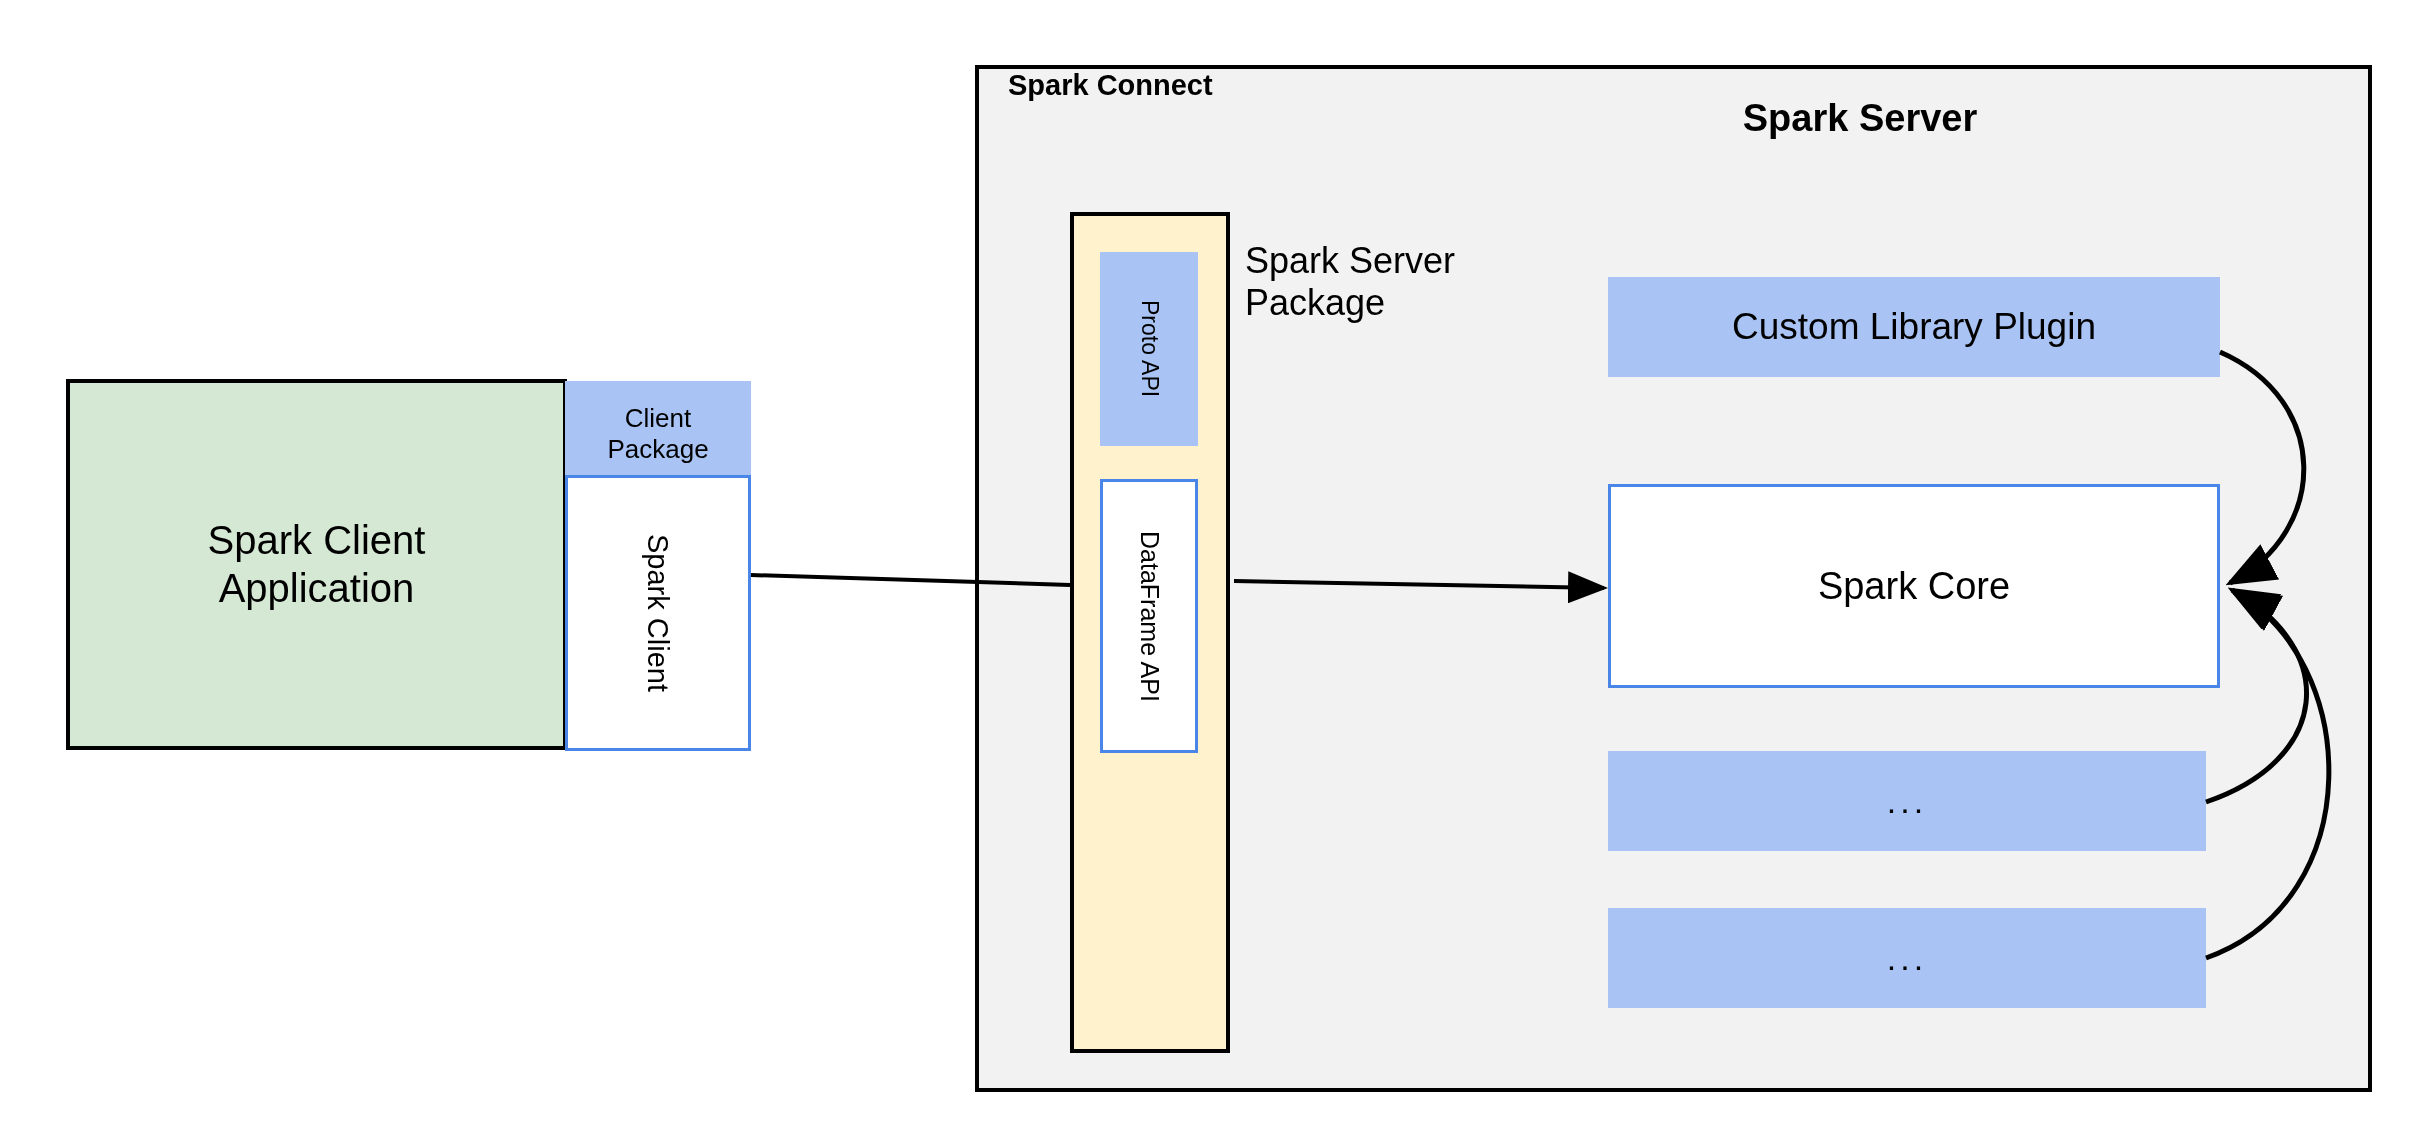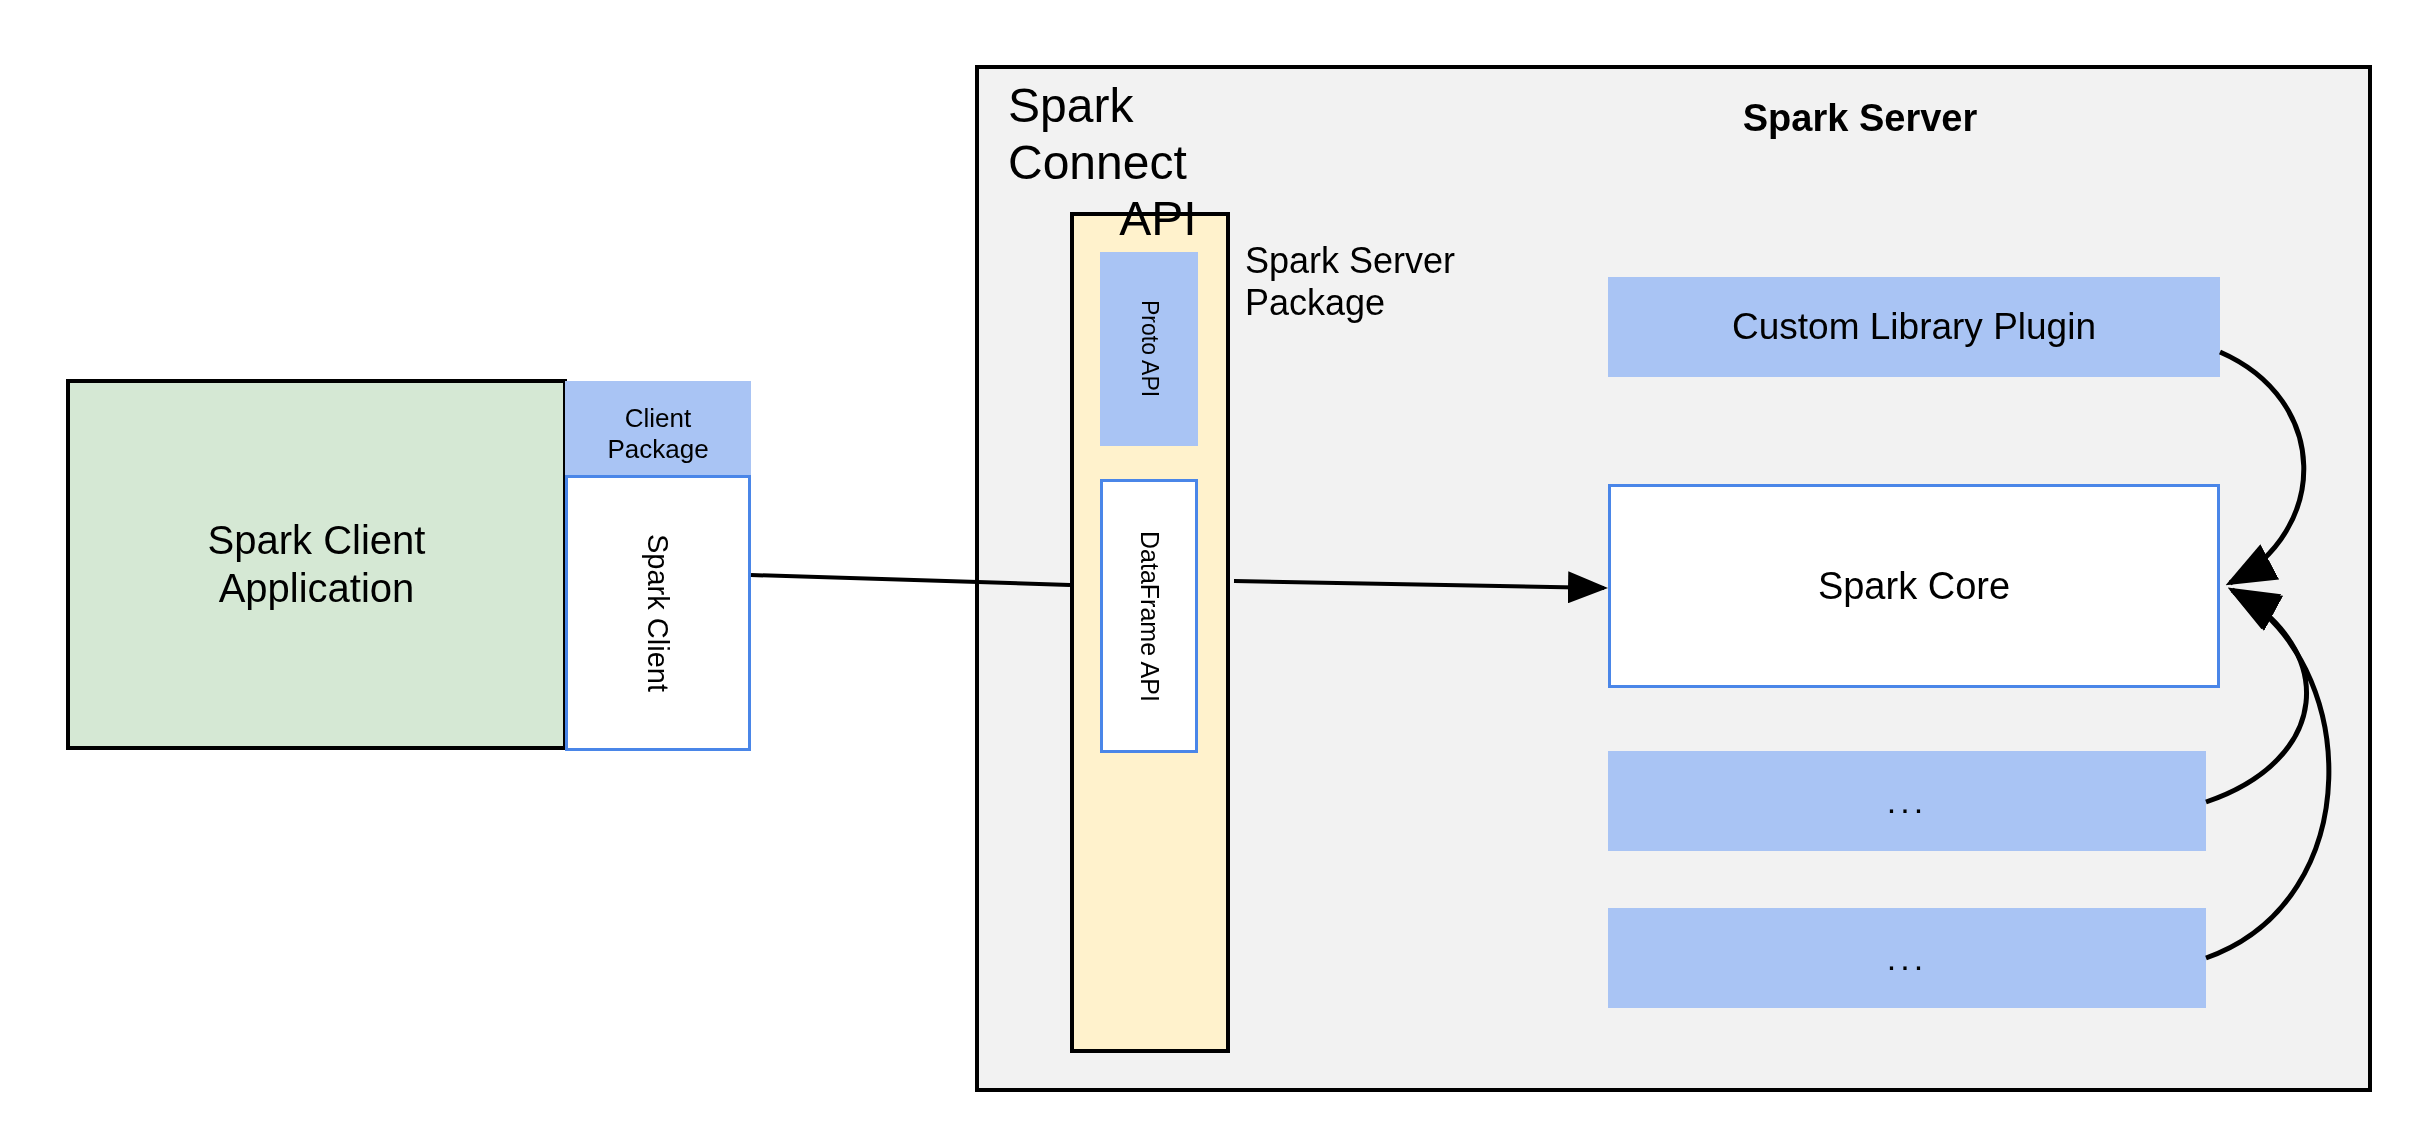--- a/index.html
+++ b/index.html
@@ -70,27 +70,28 @@
     left: 975px;
     top: 65px;
     width: 1397px;
     height: 1027px;
     background: #f2f2f2;
     border: 4px solid #000000;
     z-index: 1;
   }
   #spark-connect-api-label {
     left: 1008px;
-    top: 78px;
+    top: 68px;
     width: 300px;
     height: 96px;
-    font-size: 48px;
+    font-size: 29px;
     display: block;
     text-align: left;
     z-index: 4;
+    font-weight: bold;
   }
   #spark-connect-api-label .l1 { display:block; text-align: left; }
   #spark-connect-api-label .l2 { display:block; text-align: center; }
 
   #spark-server-title {
     left: 1690px;
     top: 95px;
     width: 340px;
     height: 46px;
     font-size: 38px;
@@ -212,21 +213,20 @@
       <span>Package</span>
     </div>
   </div>
 
   <div class="box" id="spark-client">
     <span class="vtext">Spark Client</span>
   </div>
 
   <div class="box" id="spark-connect-api-label">
     <span class="l1">Spark Connect</span>
-    <span class="l2">API</span>
   </div>
 
   <div class="box" id="spark-server-title">Spark Server</div>
 
   <div class="box" id="spark-connect-container"></div>
 
   <div class="box" id="proto-api">
     <span class="vtext">Proto API</span>
   </div>
 

